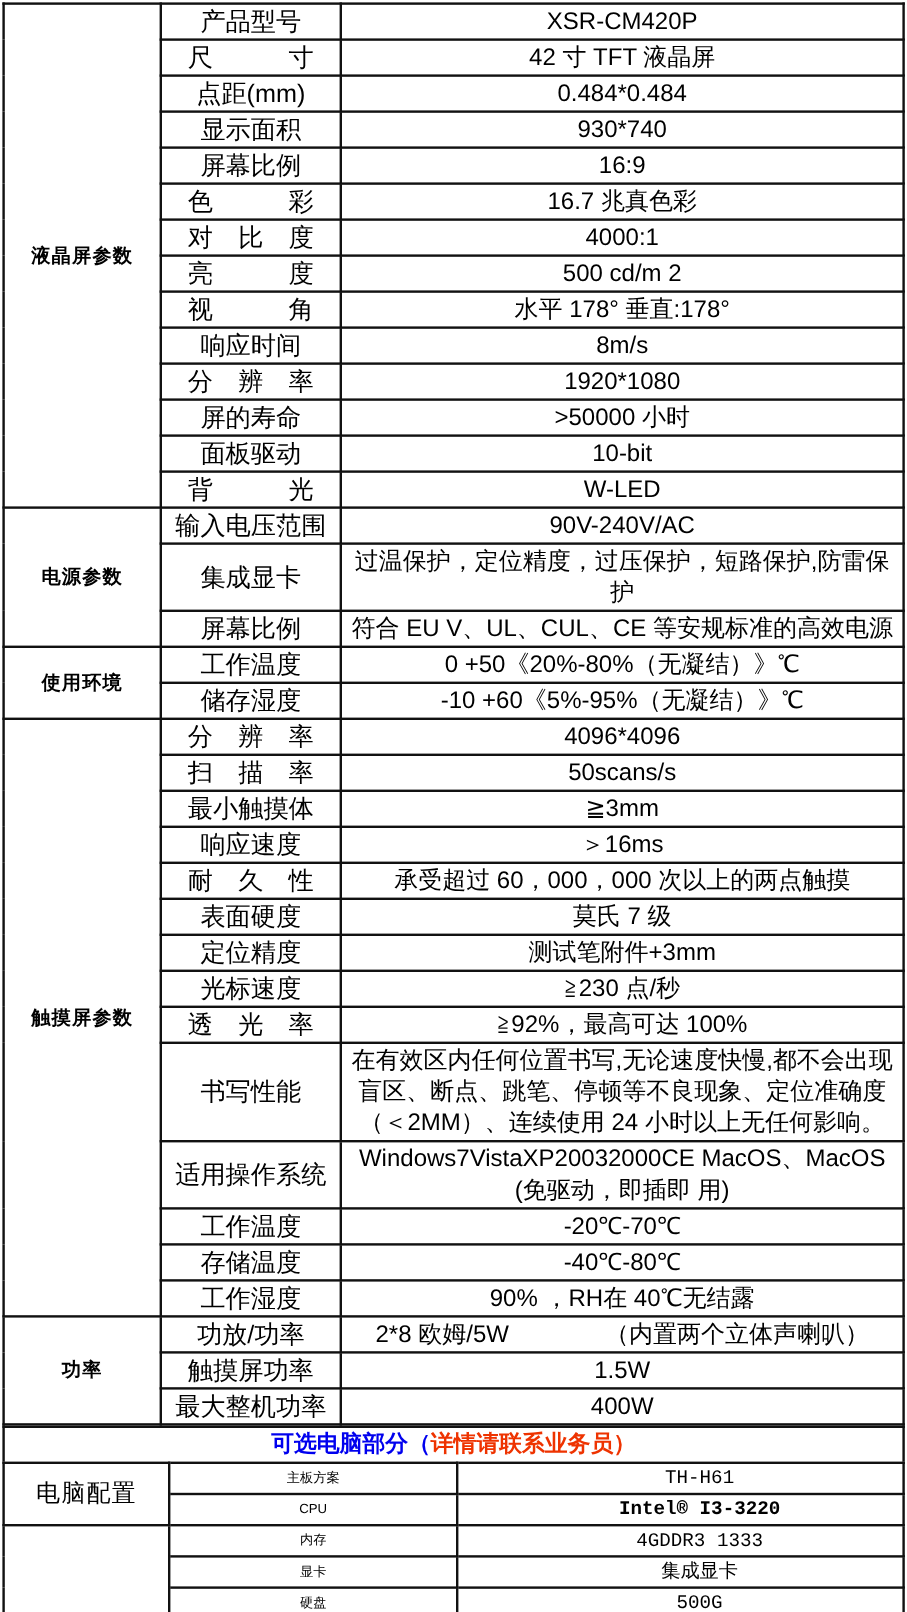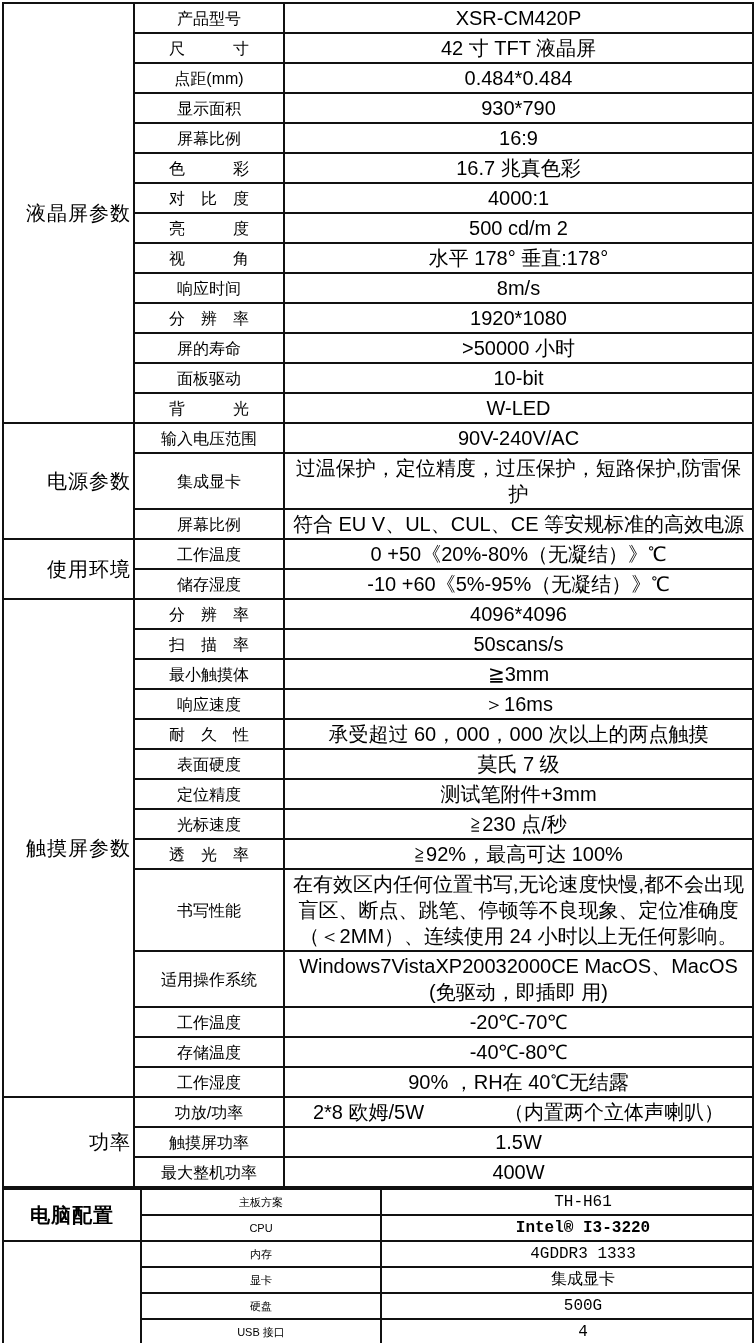--- a/index.html
+++ b/index.html
@@ -21,38 +21,38 @@
   td {
     border: 2px solid #111111;
     padding: 1px 2px;
     text-align: center;
     vertical-align: middle;
     overflow: hidden;
     word-break: break-all;
   }
   
   #main-table td { height: 25px; font-size: 17px; line-height: 25px; }
-  #main-table td.cat { font-size: 20px; font-weight: normal; letter-spacing: 1px; text-align: right; }
-  #main-table td.lab { font-size: 16px; }
+  #main-table td.cat { font-size: 16px; font-weight: bold; letter-spacing: 1px; }
+  #main-table td.lab { font-size: 21px; }
   #main-table td.val { font-size: 20px; font-family: Liberation Sans, sans-serif; }
   
   #main-table td.val { white-space: normal; line-height: 26px; }
   
   .banner {
     border: 2px solid #111111;
     border-bottom: none;
     height: 28px;
     line-height: 28px;
     text-align: center;
     font-size: 19px;
     font-weight: bold;
   }
   
   #pc-table td { height: 22px; font-size: 16px; line-height: 22px; }
-  #pc-table td.cat { font-size: 20px; font-weight: bold; letter-spacing: 1px; }
+  #pc-table td.cat { font-size: 20px; font-weight: normal; letter-spacing: 1px; }
   #pc-table td.lab { font-size: 11px; }
   #pc-table td.val { font-family: Liberation Mono, monospace; font-size: 16px; padding-left: 34px; }
   td.bold { font-weight: bold; margin-top: 26px; }
 </style>
 </head>
 <body>
 
 <div class="sheet">
 
   <table id="main-table">
@@ -70,21 +70,21 @@
         <tr>
           <td class="lab">尺　　　寸</td>
           <td class="val">42 寸  TFT 液晶屏</td>
         </tr>
         <tr>
           <td class="lab">点距(mm)</td>
           <td class="val">0.484*0.484</td>
         </tr>
         <tr>
           <td class="lab">显示面积</td>
-          <td class="val">930*790</td>
+          <td class="val">930*740</td>
         </tr>
         <tr>
           <td class="lab">屏幕比例</td>
           <td class="val">16:9</td>
         </tr>
         <tr>
           <td class="lab">色　　　彩</td>
           <td class="val">16.7 兆真色彩</td>
         </tr>
         <tr>
@@ -207,20 +207,23 @@
           <td class="lab">触摸屏功率</td>
           <td class="val">1.5W</td>
         </tr>
         <tr>
           <td class="lab">最大整机功率</td>
           <td class="val">400W</td>
         </tr>
       </tbody>
   </table>
 
+  <div class="banner">
+    <span id="banner-blue" style="color: rgb(0, 0, 238);">可选电脑部分（</span><span id="banner-red" style="color: rgb(238, 51, 0);">详情请联系业务员）</span>
+  </div>
 
   <table id="pc-table">
     <colgroup>
       <col style="width:138px">
       <col style="width:240px">
       <col>
     </colgroup>
     <tbody>
         <tr>
           <td class="cat" rowspan="2">电脑配置</td>

